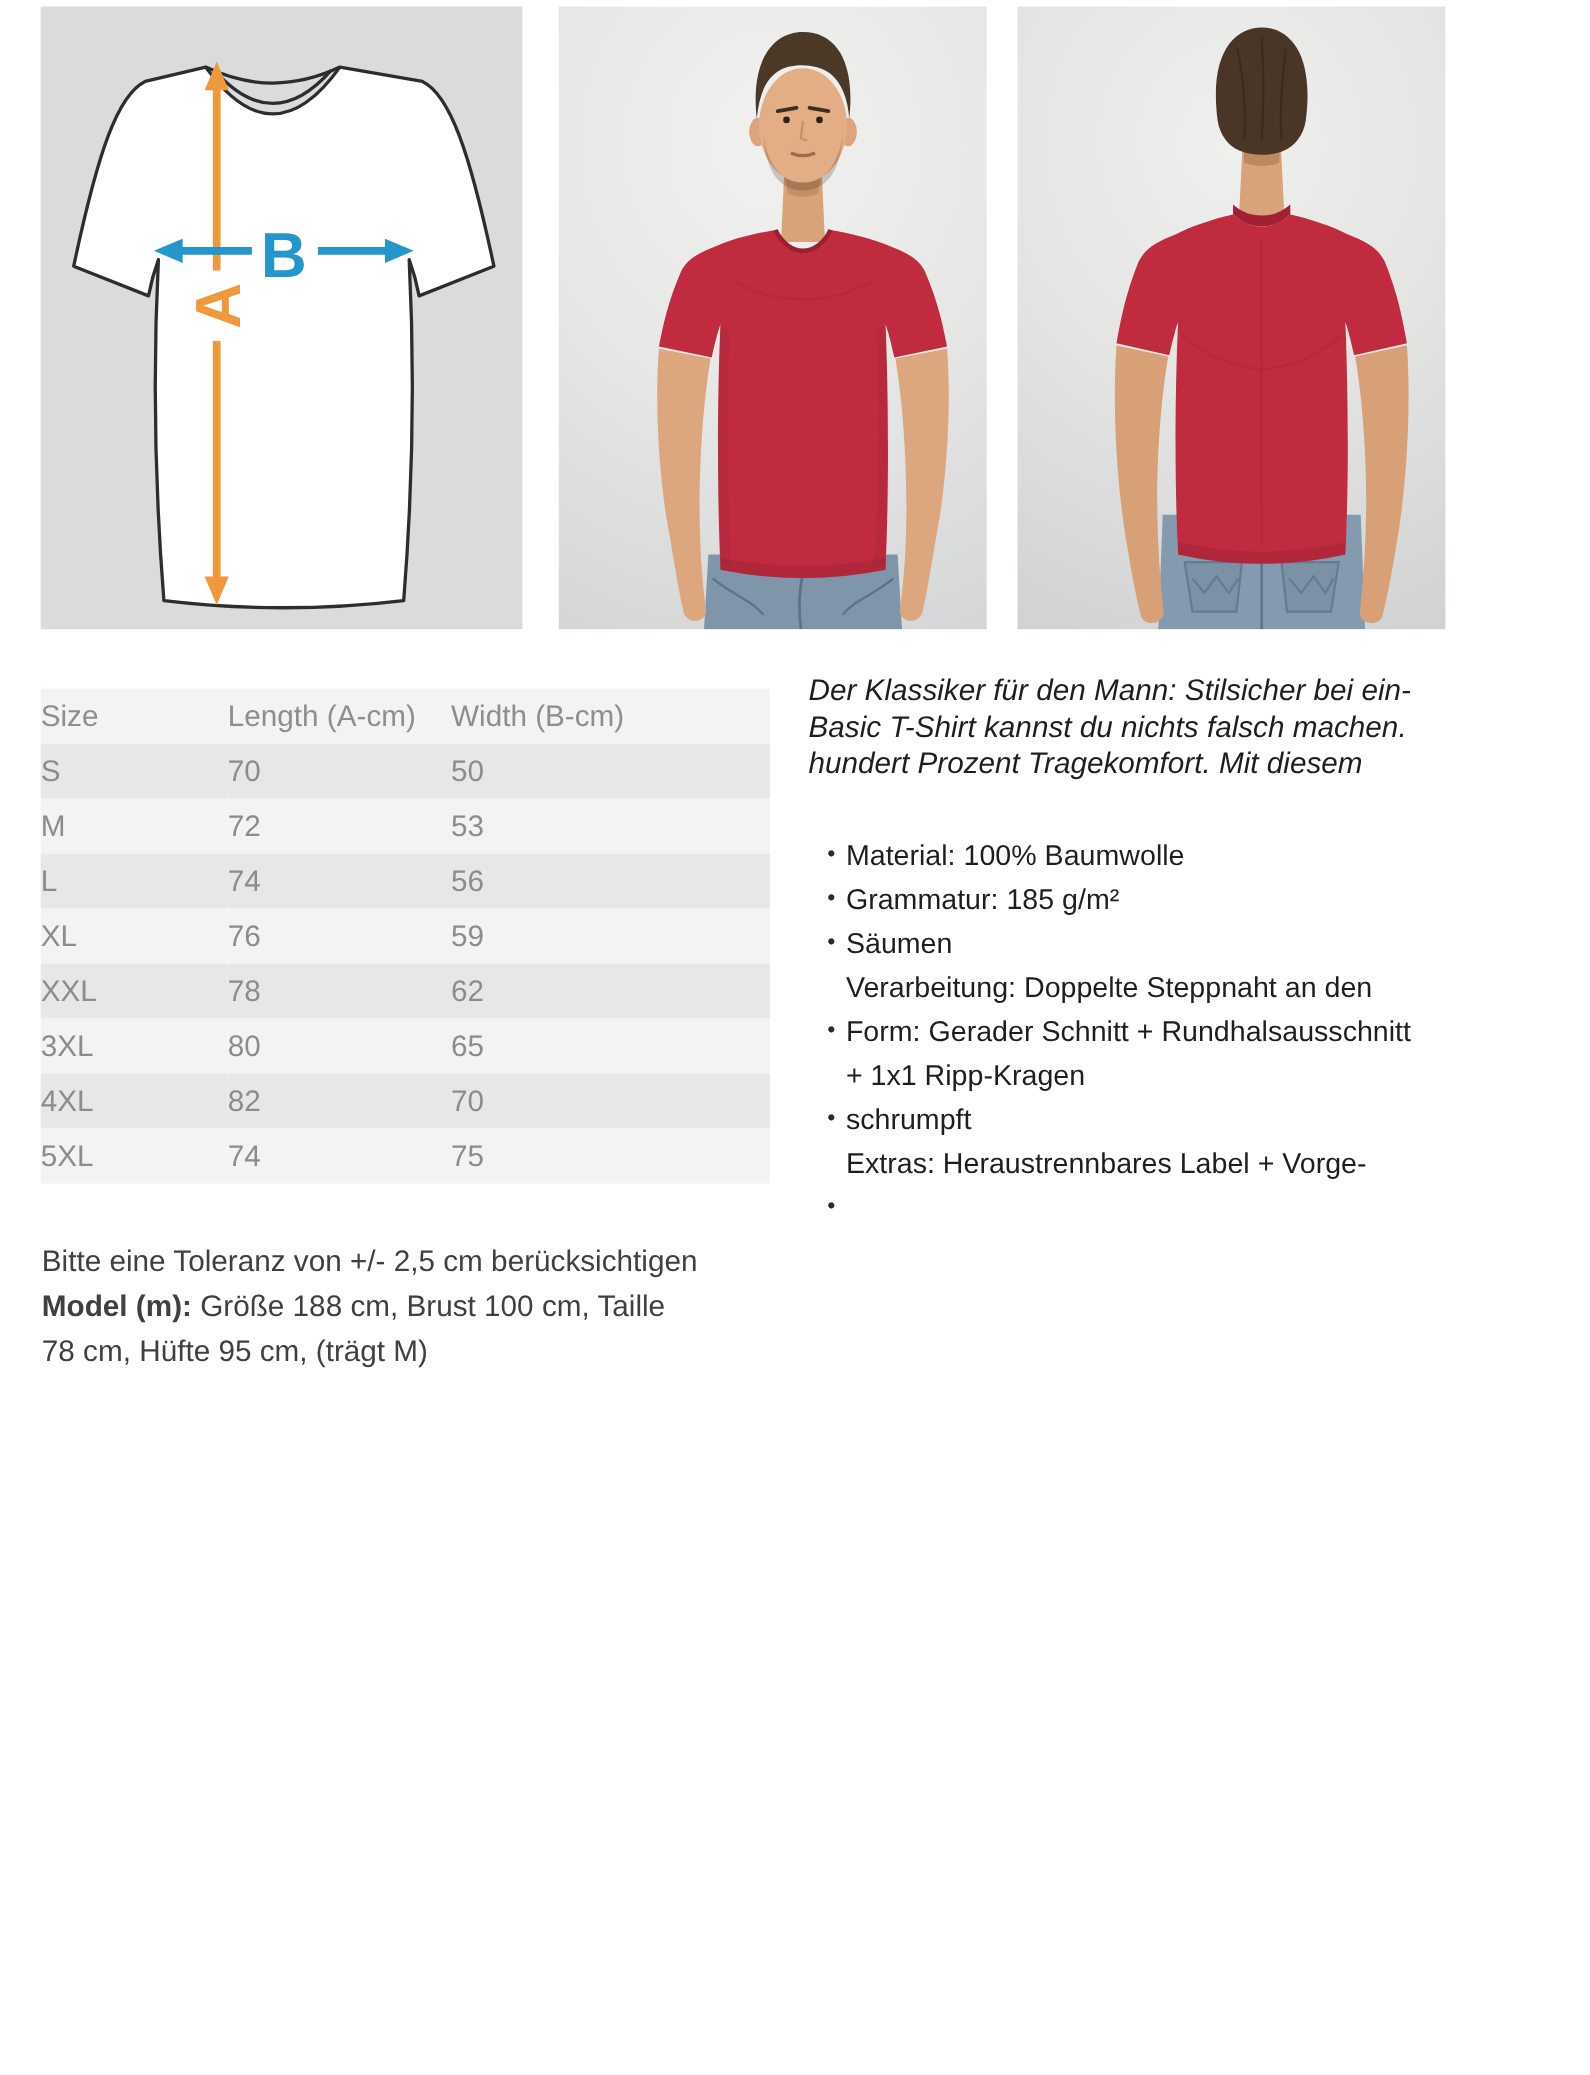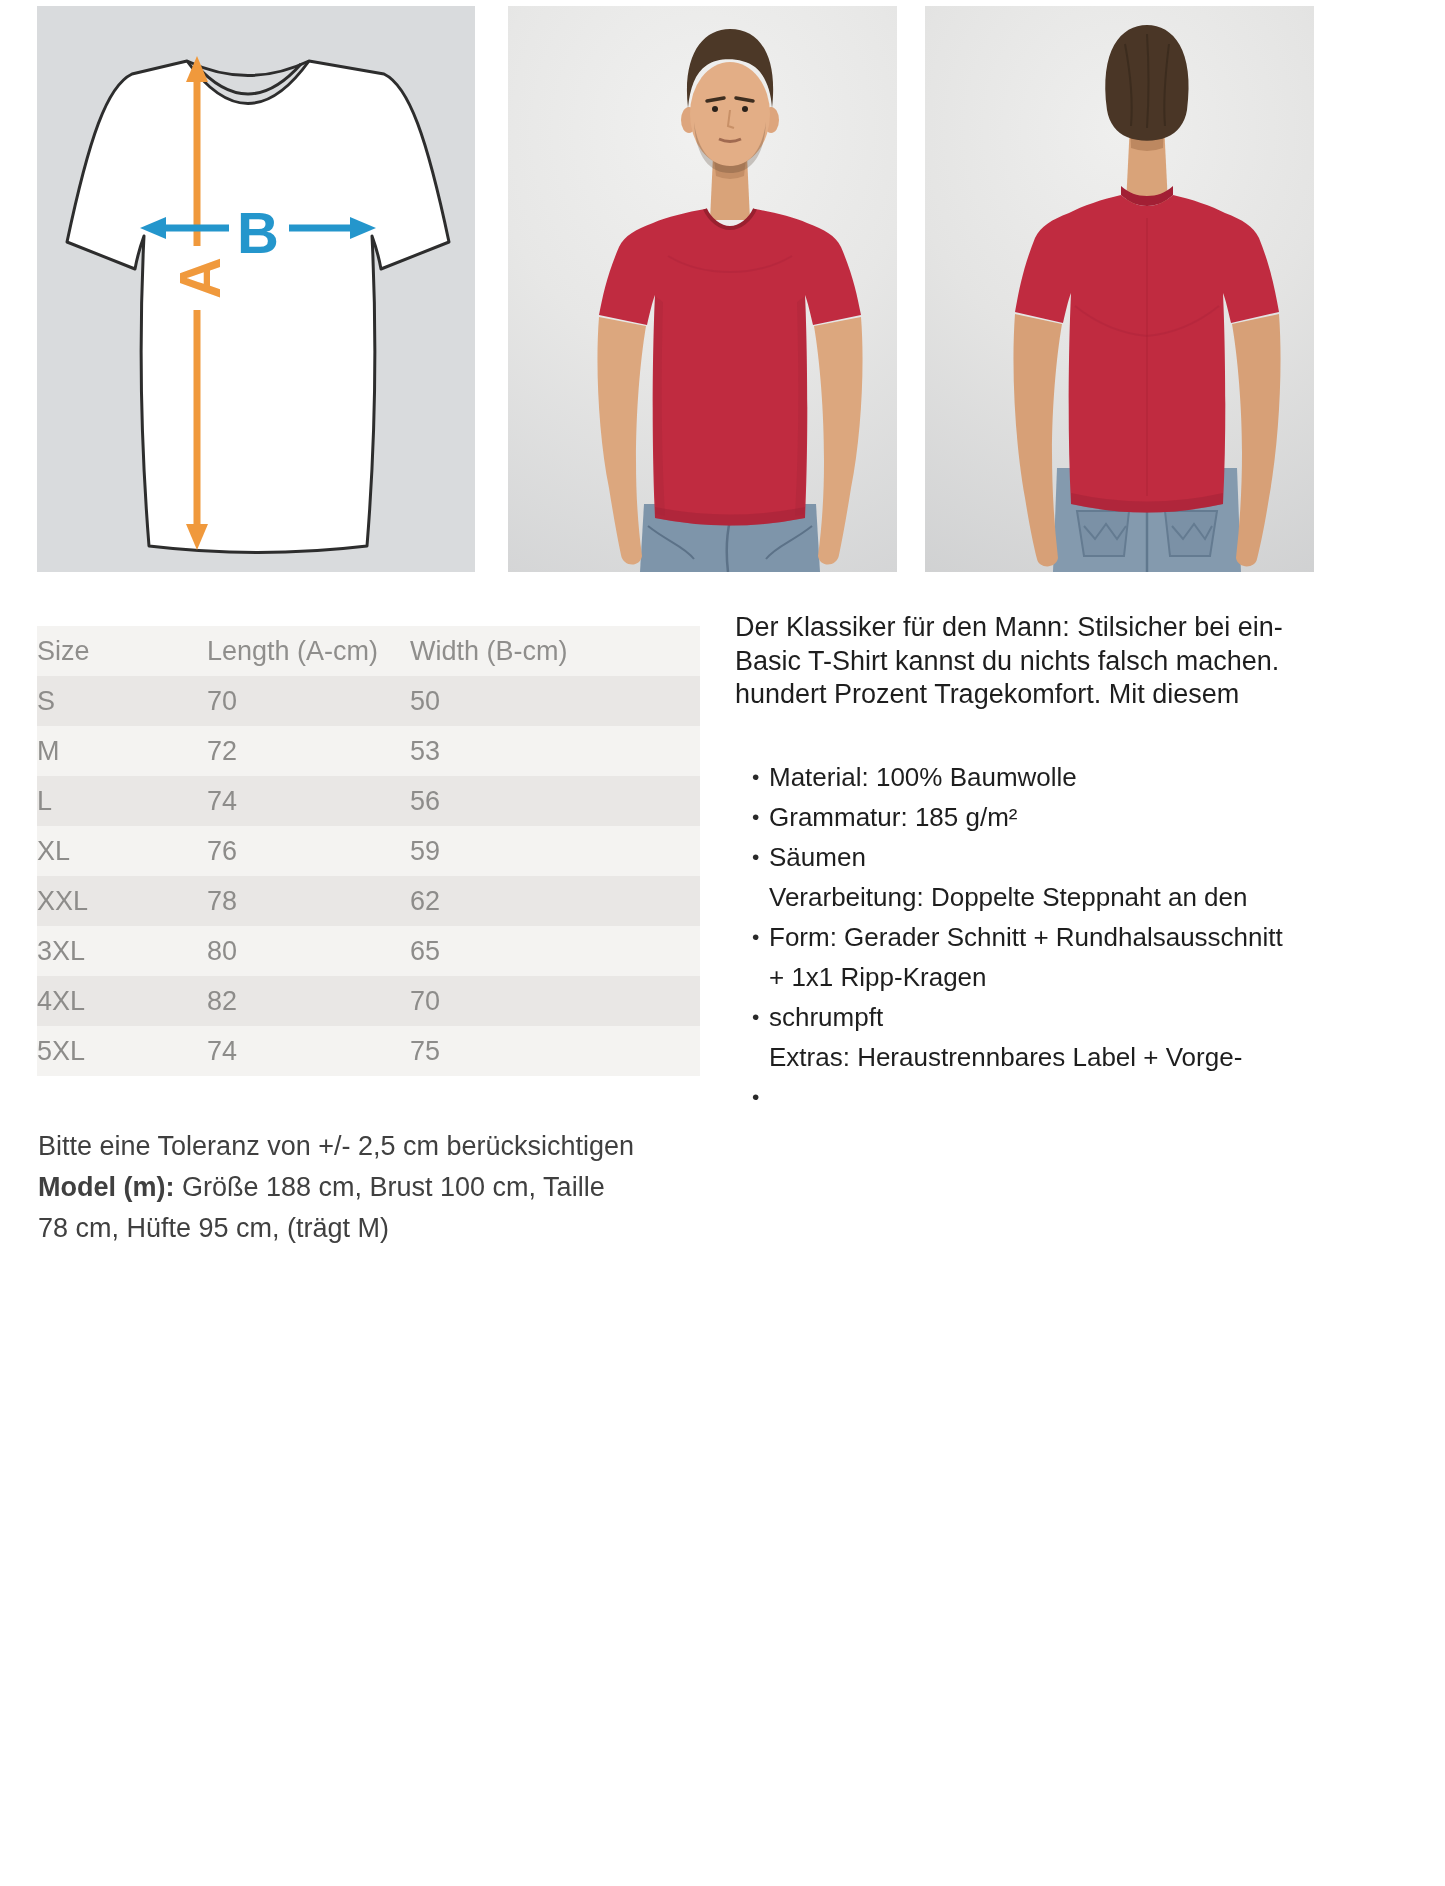--- a/index.html
+++ b/index.html
@@ -25,21 +25,21 @@
   .size-table tr.dark{background:#e9e7e5;}
   .size-table tr.light{background:#f4f3f1;}
 
   
   .tolerance{position:absolute;left:38px;top:1126px;font-size:27px;line-height:41px;color:#404040;}
   .tolerance div{white-space:pre;}
   .tolerance b{font-weight:bold;}
 
   
   .desc{position:absolute;left:735px;top:611px;font-size:27px;line-height:33.5px;color:#1e1e1e;}
-  .desc div{white-space:pre;}
+  .desc div{white-space:pre;font-style:italic;}
   .features{position:absolute;left:752px;top:757px;font-size:26px;line-height:40px;color:#1e1e1e;}
   .feature{display:flex;align-items:flex-start;}
   .feature .dot{width:17px;flex:0 0 17px;font-size:21px;color:#2a2a2a;line-height:40px;}
   .feature .f-lines div{white-space:pre-wrap;}
 </style>
 </head>
 <body>
 
 <div class="page">
 

